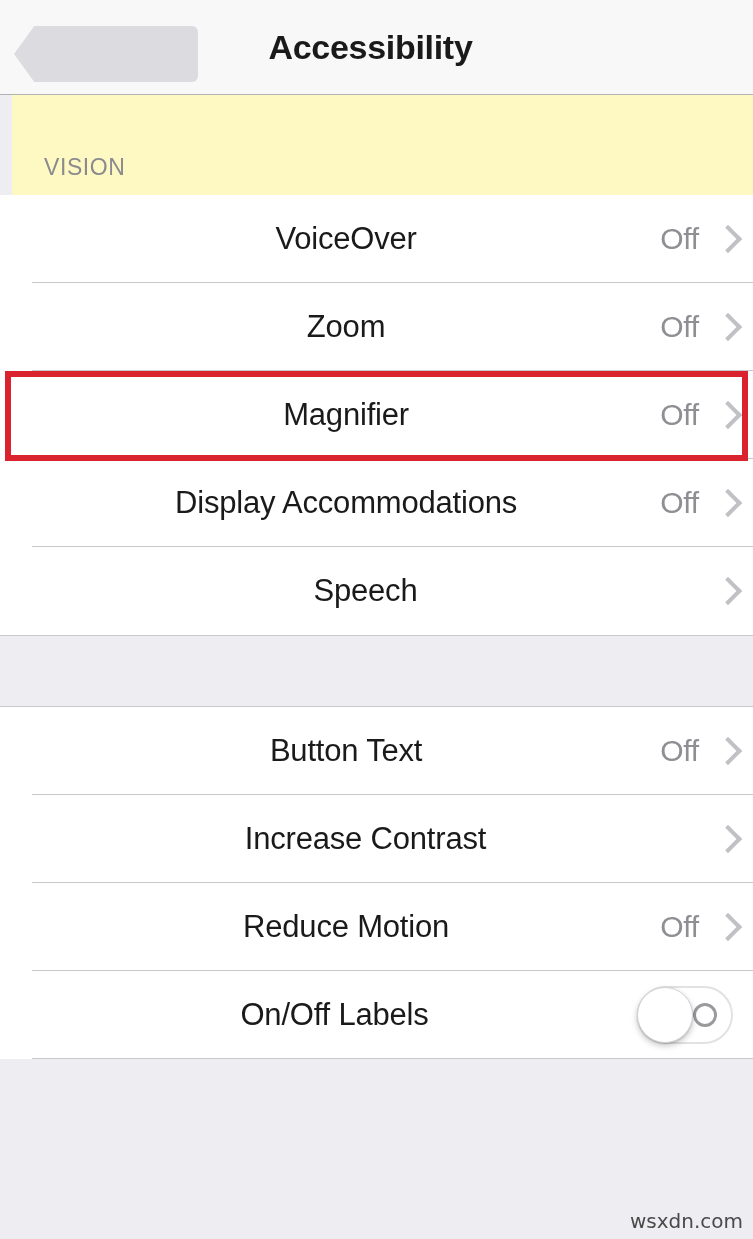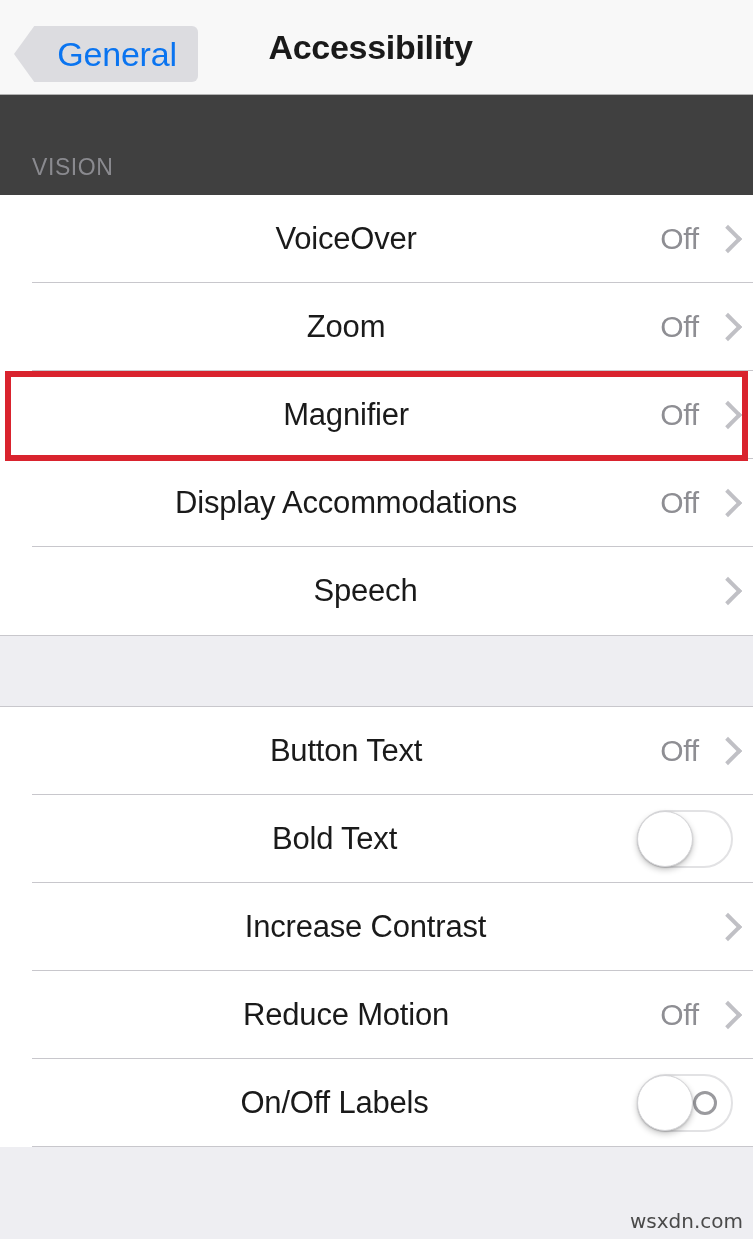--- a/index.html
+++ b/index.html
@@ -71,25 +71,26 @@
   }
 
   
   .table-body {
     position: relative;
     background: #eeeef2;
     height: 1144px;
   }
 
   .section-header {
-    background: #404040;
+    background: #fef9c3;
     height: 100px;
     display: flex;
     align-items: flex-end;
     padding: 0 8px 14px 32px;
+    margin-left: 12px;
   }
   .section-header .title {
     font-size: 23px;
     color: #8a8a8f;
     letter-spacing: 0.6px;
   }
 
   .section-gap {
     background: #eeeef2;
     height: 72px;
@@ -225,21 +226,20 @@
   }
 </style>
 </head>
 <body>
 
 <div id="screen">
 
   <div class="navbar">
     <div class="back-button">
       <div class="back-button-shape"></div>
-      <span class="back-button-label">General</span>
     </div>
     <div class="nav-title">Accessibility</div>
   </div>
 
   <div class="table-body">
 
     <div class="section-header">
       <span class="title">VISION</span>
     </div>
 
@@ -297,29 +297,20 @@
 
       <div class="row">
         <span class="row-label">Button Text</span>
         <span class="row-right">
           <span class="row-value">Off</span>
           <span class="chevron"></span>
         </span>
         <span class="sep"></span>
       </div>
 
-      <div class="row">
-        <span class="row-label">Bold Text</span>
-        <span class="row-right">
-          <span class="toggle off">
-            <span class="knob"></span>
-          </span>
-        </span>
-        <span class="sep"></span>
-      </div>
 
 
       <div class="row">
         <span class="row-label">Increase Contrast</span>
         <span class="row-right">
           <span class="row-value"></span>
           <span class="chevron"></span>
         </span>
         <span class="sep"></span>
       </div>

